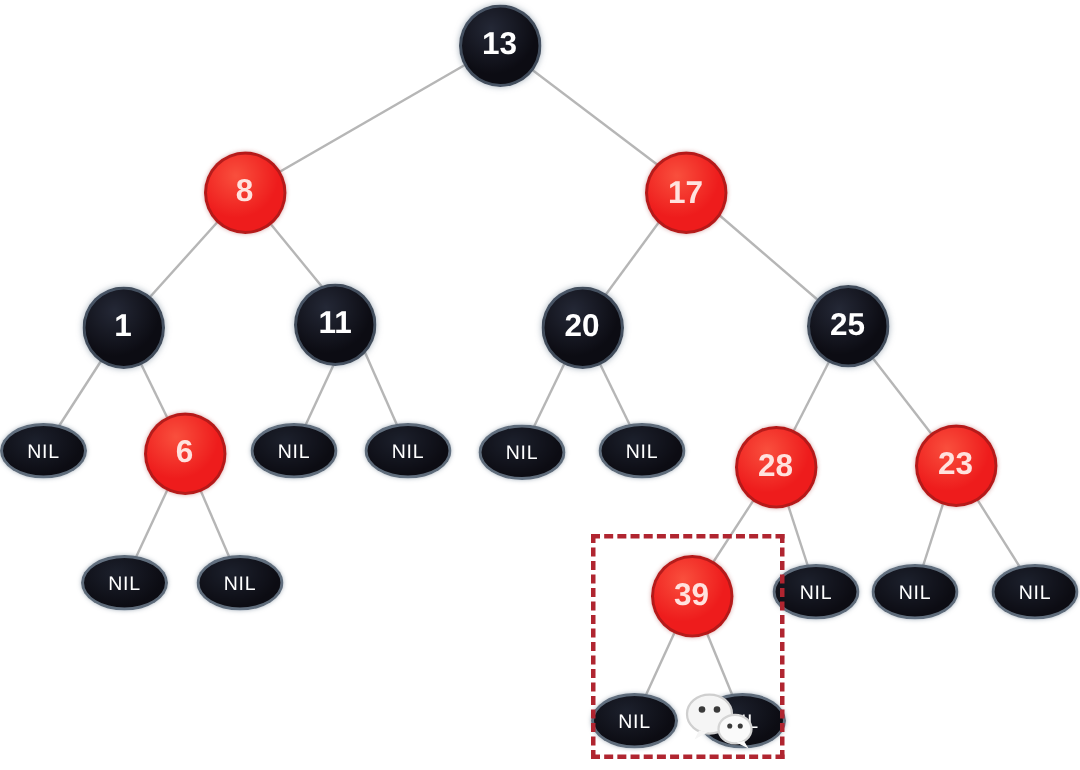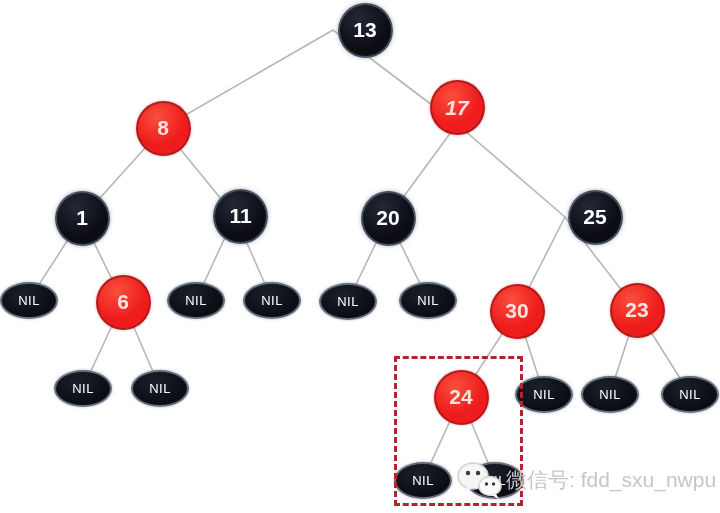--- a/index.html
+++ b/index.html
@@ -98,39 +98,39 @@
       <line x1="123" y1="302" x2="160" y2="388" stroke="#b6b6b6" stroke-width="1.6"></line>
       <line x1="517" y1="311" x2="461" y2="397" stroke="#b6b6b6" stroke-width="1.6"></line>
       <line x1="517" y1="311" x2="544" y2="394" stroke="#b6b6b6" stroke-width="1.6"></line>
       <line x1="637" y1="310" x2="610" y2="394" stroke="#b6b6b6" stroke-width="1.6"></line>
       <line x1="637" y1="310" x2="690" y2="394" stroke="#b6b6b6" stroke-width="1.6"></line>
       <line x1="461" y1="397" x2="423" y2="480" stroke="#b6b6b6" stroke-width="1.6"></line>
       <line x1="461" y1="397" x2="495" y2="480" stroke="#b6b6b6" stroke-width="1.6"></line>
     </svg>
 
   <div id="nodes-layer">
-      <div class="node black" style="left: 305.5px; top: 2.5px; margin-left: 32px;">
+      <div class="node black" style="left: 305.5px; top: 2.5px;">
         <span>13</span>
       </div>
       <div class="node red" style="left: 135.5px; top: 100.5px;">
         <span>8</span>
       </div>
-      <div class="node red" style="left: 429.5px; top: 80px; font-style: italic;">
+      <div class="node red" style="left: 429.5px; top: 101px;">
         <span>17</span>
       </div>
       <div class="node black" style="left: 54.5px; top: 190.5px;">
         <span>1</span>
       </div>
-      <div class="node black" style="left: 213px; top: 188.5px; text-align: center;">
+      <div class="node black" style="left: 196px; top: 188.5px; text-align: center;">
         <span>11</span>
       </div>
       <div class="node black" style="left: 360.5px; top: 190.5px;">
         <span>20</span>
       </div>
-      <div class="node black" style="left: 537.5px; top: 189.5px; margin-left: 30px;">
+      <div class="node black" style="left: 537.5px; top: 189.5px;">
         <span>25</span>
       </div>
       <div class="node nil" style="left: 0px; top: 281.5px;">
         <span>NIL</span>
       </div>
       <div class="node red" style="left: 95.5px; top: 274.5px;">
         <span>6</span>
       </div>
       <div class="node nil" style="left: 167px; top: 281.5px;">
         <span>NIL</span>
@@ -138,33 +138,33 @@
       <div class="node nil" style="left: 243px; top: 281.5px;">
         <span>NIL</span>
       </div>
       <div class="node nil" style="left: 319px; top: 282.5px;">
         <span>NIL</span>
       </div>
       <div class="node nil" style="left: 399px; top: 281.5px;">
         <span>NIL</span>
       </div>
       <div class="node red" style="left: 489.5px; top: 283.5px;">
-        <span>30</span>
+        <span>28</span>
       </div>
       <div class="node red" style="left: 609.5px; top: 282.5px;">
         <span>23</span>
       </div>
       <div class="node nil" style="left: 54px; top: 369.5px;">
         <span>NIL</span>
       </div>
       <div class="node nil" style="left: 131px; top: 369.5px;">
         <span>NIL</span>
       </div>
       <div class="node red" style="left: 433.5px; top: 369.5px;">
-        <span>24</span>
+        <span>39</span>
       </div>
       <div class="node nil" style="left: 515px; top: 375.5px;">
         <span>NIL</span>
       </div>
       <div class="node nil" style="left: 581px; top: 375.5px;">
         <span>NIL</span>
       </div>
       <div class="node nil" style="left: 661px; top: 375.5px;">
         <span>NIL</span>
       </div>
@@ -182,16 +182,15 @@
     <svg class="wm-icon" viewBox="0 0 52 44" xmlns="http://www.w3.org/2000/svg">
       <ellipse cx="21" cy="18" rx="15" ry="13" fill="#f5f5f5" stroke="#cfcfcf" stroke-width="1.5"></ellipse>
       <path d="M14 29 L11 35 L20 30 Z" fill="#f5f5f5"></path>
       <circle cx="16" cy="15" r="2.2" fill="#3a3a3a"></circle>
       <circle cx="26" cy="15" r="2.2" fill="#3a3a3a"></circle>
       <ellipse cx="38" cy="28" rx="11" ry="9.5" fill="#fafafa" stroke="#d4d4d4" stroke-width="1.5"></ellipse>
       <path d="M44 36 L47 41 L39 37 Z" fill="#fafafa"></path>
       <circle cx="34.5" cy="26" r="1.7" fill="#3a3a3a"></circle>
       <circle cx="41.5" cy="26" r="1.7" fill="#3a3a3a"></circle>
     </svg>
-    <span>微信号: fdd_sxu_nwpu</span>
   </div>
 
 </div>
 
 </body></html>

